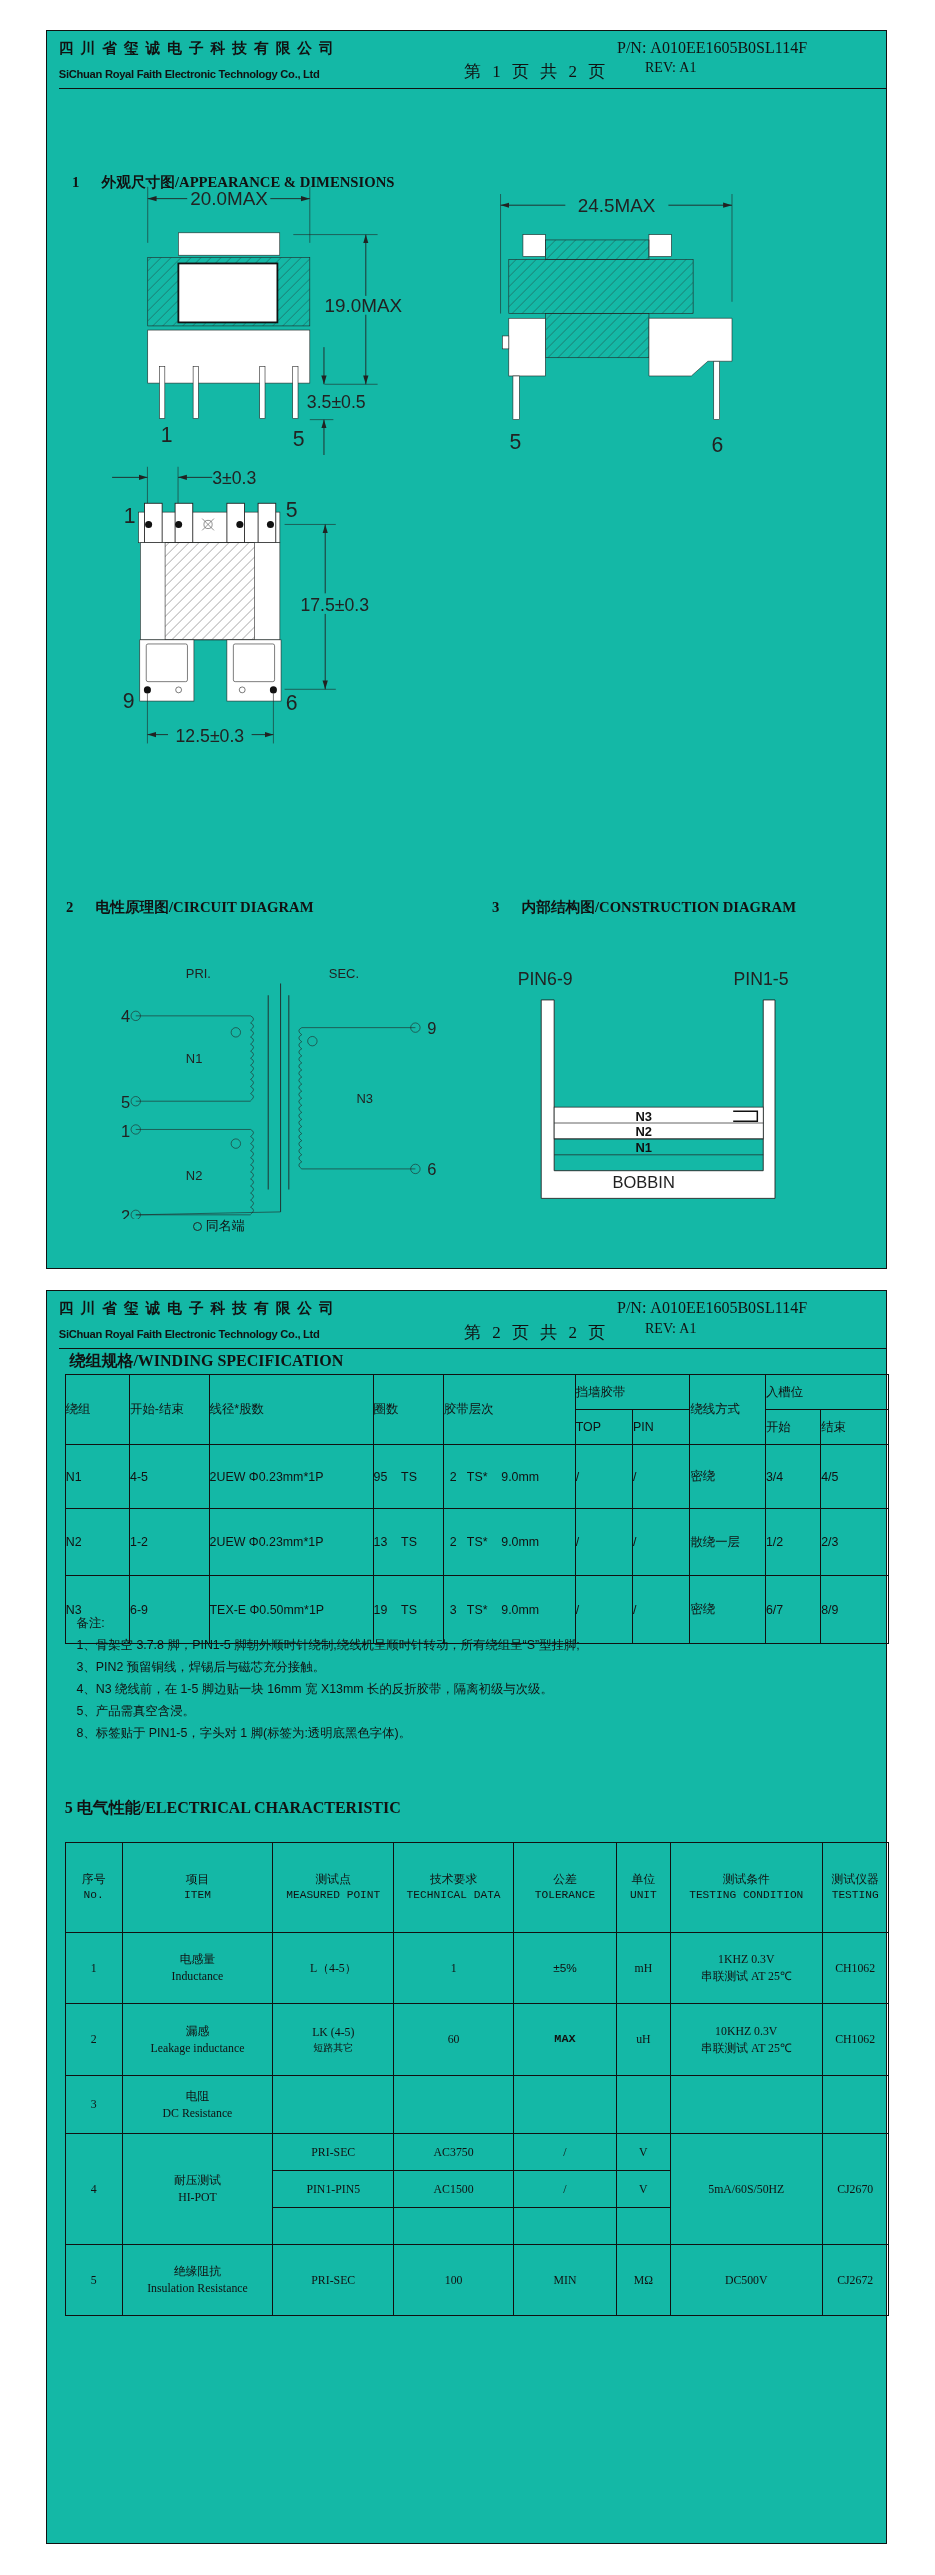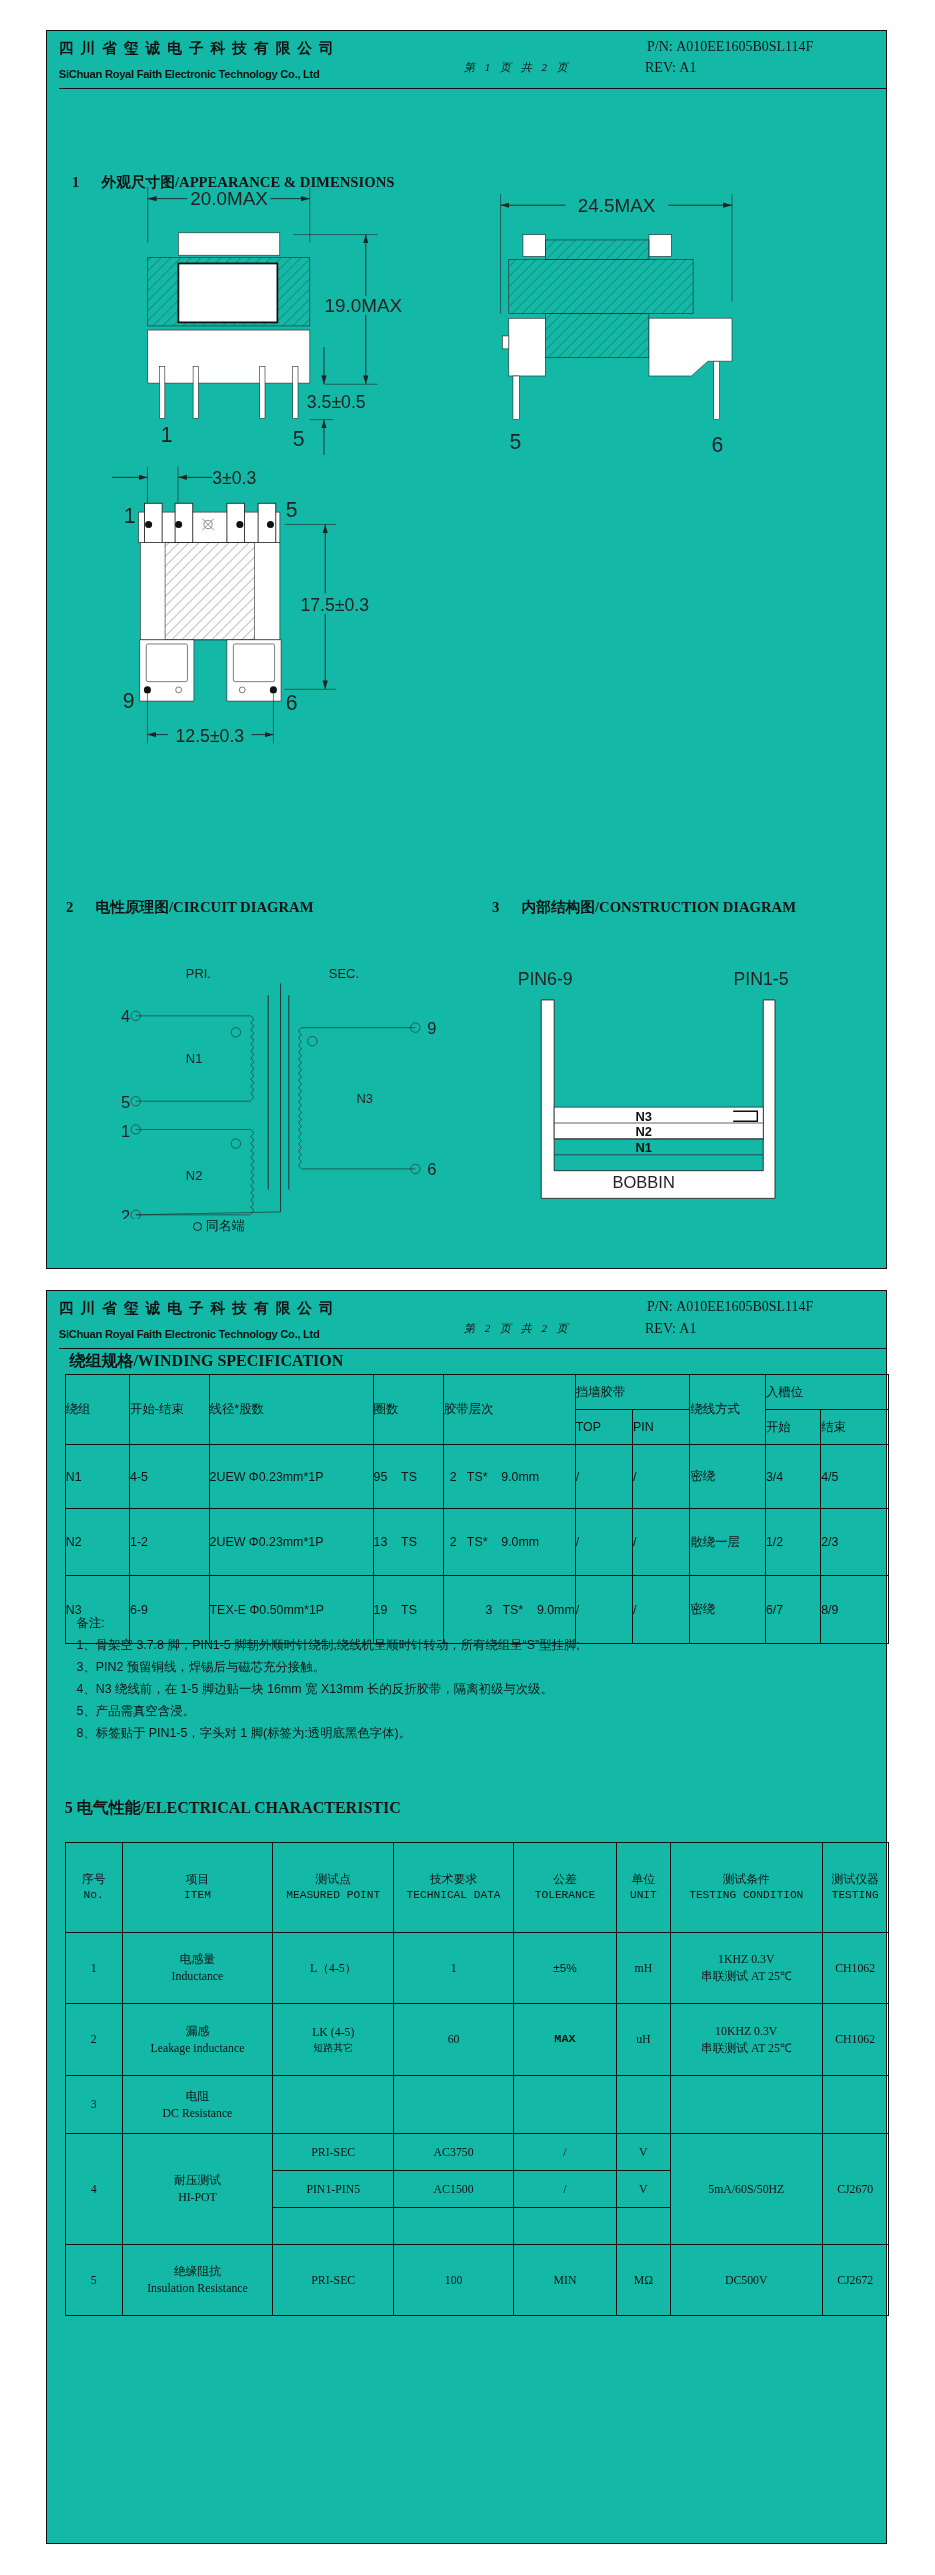--- a/index.html
+++ b/index.html
@@ -3,22 +3,22 @@
 <meta charset="utf-8">
 <style>
   html, body { margin:0; padding:0; background:#ffffff; }
   body { width:935px; height:2576px; position:relative; color:#111; font-family:"Liberation Serif", serif; }
   .page { position:absolute; left:46px; width:841px; border:1.2px solid #111; box-sizing:border-box; background:#14b8a6; }
   #page1 { top:29.5px; height:1239px; }
   #page2 { top:1290px; height:1254px; }
   .hdr { position:absolute; left:0; top:0; width:100%; height:59px; }
   .hdr .cn-name { position:absolute; left:11.8px; top:8.3px; font-family:"Liberation Serif", serif; font-weight:bold; font-size:14.7px; letter-spacing:7px; }
   .hdr .en-name { position:absolute; left:11.8px; top:37px; font-family:"Liberation Sans", sans-serif; font-weight:bold; font-size:11.2px; letter-spacing:-0.3px; }
-  .hdr .pageno { position:absolute; left:417px; top:29.5px; font-size:11px; letter-spacing:3.5px;font-style:italic; }
-  .hdr .pn { position:absolute; left:600px; top:8.3px; font-size:14px; }
+  .hdr .pageno { position:absolute; left:417px; top:29.5px; font-size:17px; letter-spacing:3.5px; }
+  .hdr .pn { position:absolute; left:570px; top:8.3px; font-size:16px; }
   .hdr .rev { position:absolute; left:598px; top:29.5px; font-size:14px; }
   .hdr .rule { position:absolute; left:11.8px; right:0; top:57px; height:0; border-top:1.8px solid #111; }
   .sec-title { position:absolute; font-weight:bold; font-size:14.7px; white-space:nowrap; }
   .sec-title .num { display:inline-block; width:29.5px; }
   svg text { font-family:"Liberation Sans", sans-serif; }
   .abs { position:absolute; }
   table.spec { position:absolute; border-collapse:collapse; font-family:"Liberation Sans", sans-serif; font-size:12.4px; }
   table.spec td, table.spec th { border:1.2px solid #111; text-align:left; font-weight:normal; padding:0; }
   table.elec { position:absolute; border-collapse:collapse; font-family:"Liberation Serif", serif; font-size:11.8px; }
   table.elec td, table.elec th { border:1.2px solid #111; text-align:center; font-weight:normal; padding:1.2px 2.4px; line-height:1.4; }
@@ -290,21 +290,21 @@
       <td>/</td>
       <td>散绕一层</td>
       <td>1/2</td>
       <td>2/3</td>
     </tr>
     <tr style="height:68px;">
       <td>N3</td>
       <td>6-9</td>
       <td>TEX-E Φ0.50mm*1P</td>
       <td><span>19</span>&nbsp;&nbsp;&nbsp;&nbsp;<span>TS</span></td>
-      <td style="text-align:right; padding-left:5.9px; white-space:pre;"><span>3</span>   <span>TS*    9.0mm</span></td>
+      <td style="text-align:left; padding-left:5.9px; white-space:pre;"><span>3</span>   <span>TS*    9.0mm</span></td>
       <td>/</td>
       <td>/</td>
       <td>密绕</td>
       <td>6/7</td>
       <td>8/9</td>
     </tr>
   </tbody>
     </table>
 
   <div class="notes">

